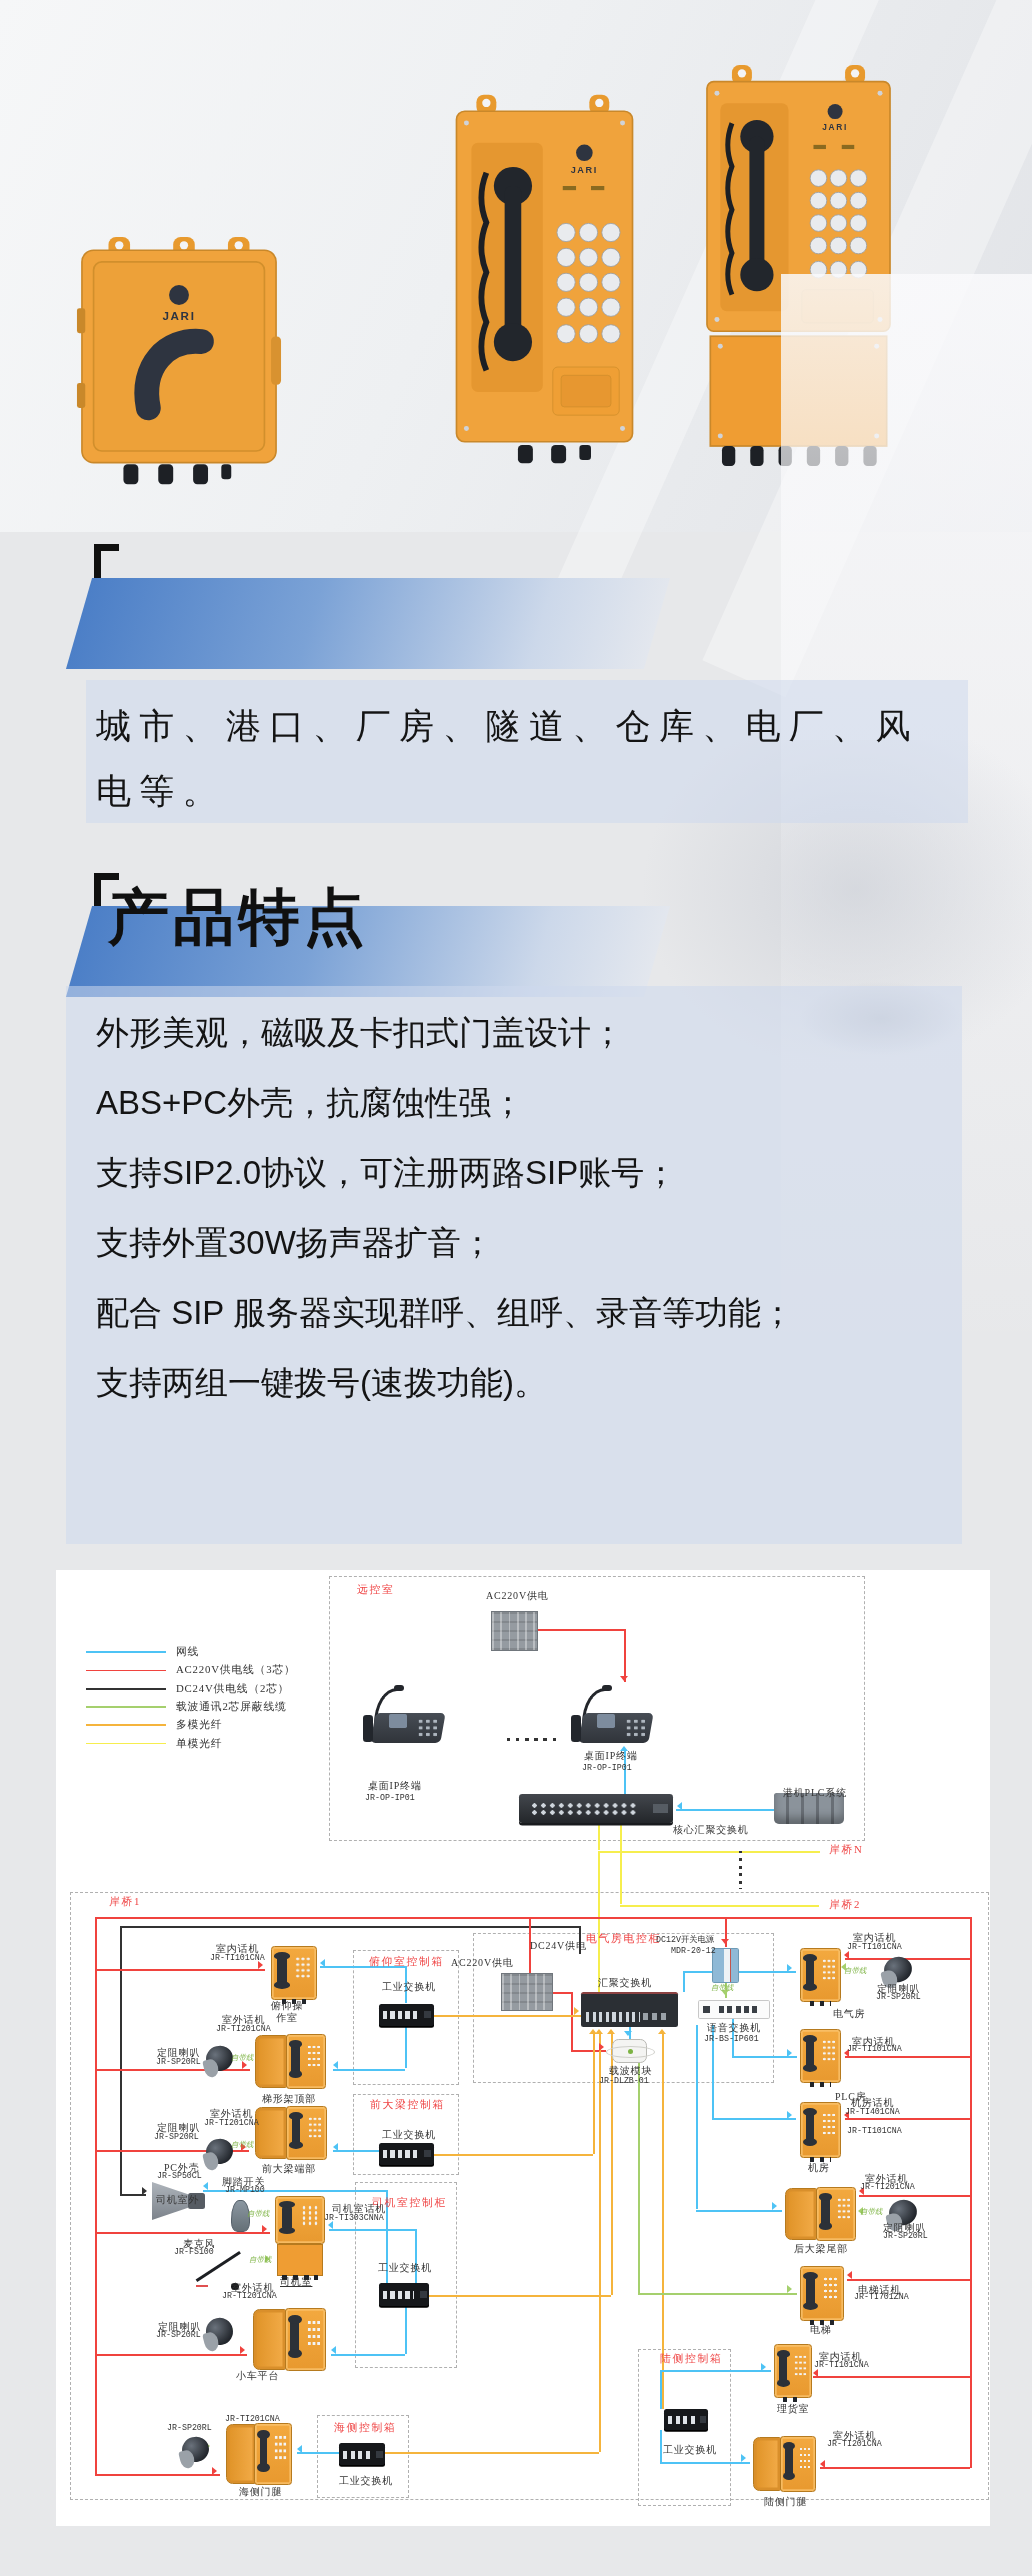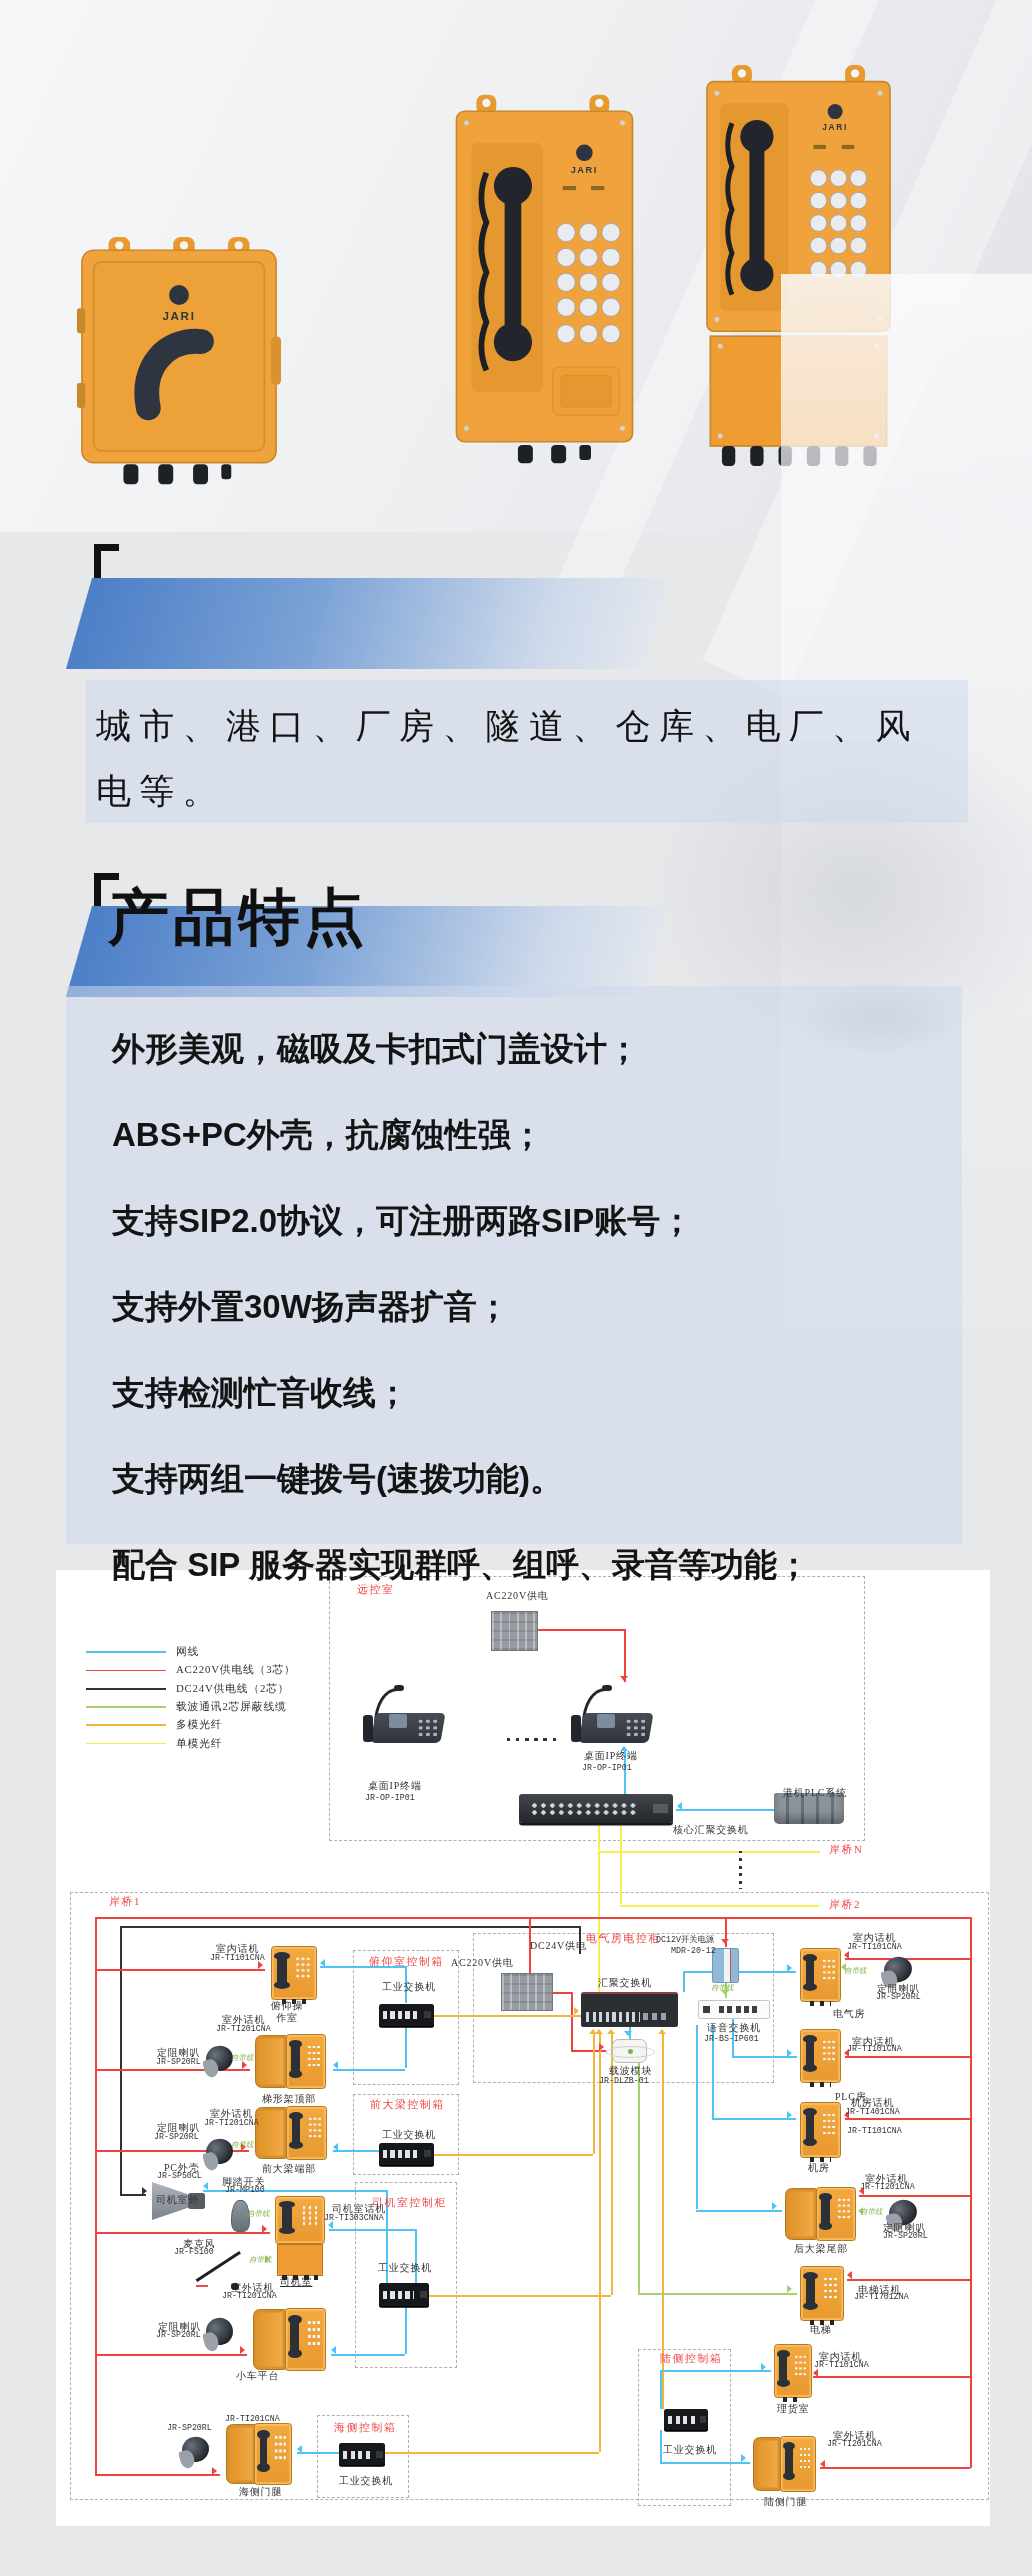--- a/index.html
+++ b/index.html
@@ -16,21 +16,21 @@
   .carblob2{position:absolute;left:798px;top:981px;width:166px;height:75px;border-radius:50%;
         background:radial-gradient(ellipse,rgba(180,184,192,.5),rgba(180,184,192,0) 70%);}
 
   
   .corner{position:absolute;width:18.3px;height:28px;border-left:7.5px solid #101010;border-top:7.5px solid #101010;}
   .banner{position:absolute;width:578px;height:91px;transform:skewX(-16deg);
         background:linear-gradient(90deg,#4c7fc7 0%,#7ba2d6 40%,#ccd8ea 80%,#e3e7ee 100%);}
   .sectitle{position:absolute;font-size:61px;font-weight:800;color:#101010;letter-spacing:4.2px;z-index:3;}
   .textbox{position:absolute;background:rgba(206,216,236,.55);color:#141414;z-index:2;}
   .appbody{font-size:35px;letter-spacing:8.3px;line-height:65px;padding:13.3px 8.3px 0 10px;}
-  #features p{margin:16px;height:70px;line-height:70px;font-size:33px;color:#141414;white-space:nowrap;font-weight:bold;}
+  #features p{margin:0;height:70px;line-height:70px;font-size:33px;color:#141414;white-space:nowrap;}
 
   
   .panel{position:absolute;left:56px;top:1570px;width:934px;height:956px;background:#ffffff;}
   #legend{position:absolute;left:30px;top:73px;z-index:4;}
   #legend .row{display:flex;align-items:center;gap:10px;height:18.3px;}
   #legend .ll{width:80px;height:1.7px;}
   #legend .lt{font-family:"Liberation Serif",serif;font-size:10.8px;color:#333;letter-spacing:0.8px;}
 
   .box{position:absolute;border:0.8px dashed #b0b0b0;z-index:0;}
   .ln{position:absolute;z-index:1;}
@@ -243,23 +243,22 @@
   <div class="textbox appbody" style="left:86px;top:680px;width:864px;height:130px;">城市、港口、厂房、隧道、仓库、电厂、风电等。</div>
 
   <div class="corner" style="left:94px;top:873px;"></div>
   <div class="banner" style="left:79px;top:906px;"></div>
   <h2 class="sectitle" style="left:108px;top:877px;margin:0;">产品特点</h2>
   <div id="features" class="textbox" style="left:66px;top:986px;width:896px;height:558px;padding:11.6px 0 0 30px;box-sizing:border-box;">
       <p>外形美观，磁吸及卡扣式门盖设计；</p>
       <p>ABS+PC外壳，抗腐蚀性强；</p>
       <p>支持SIP2.0协议，可注册两路SIP账号；</p>
       <p>支持外置30W扬声器扩音；</p>
-      <p>支持检测忙音收线；</p>
+      <p>配合 SIP 服务器实现群呼、组呼、录音等功能；</p>
       <p>支持两组一键拨号(速拨功能)。</p>
-      <p>配合 SIP 服务器实现群呼、组呼、录音等功能；</p>
     </div>
 
   <section class="panel" id="diagram">
     <div id="legend">
         <div class="row">
           <span class="ll" style="background: rgb(78, 195, 245);"></span>
           <span class="lt">网线</span>
         </div>
         <div class="row">
           <span class="ll" style="background: rgb(240, 67, 62);"></span>

